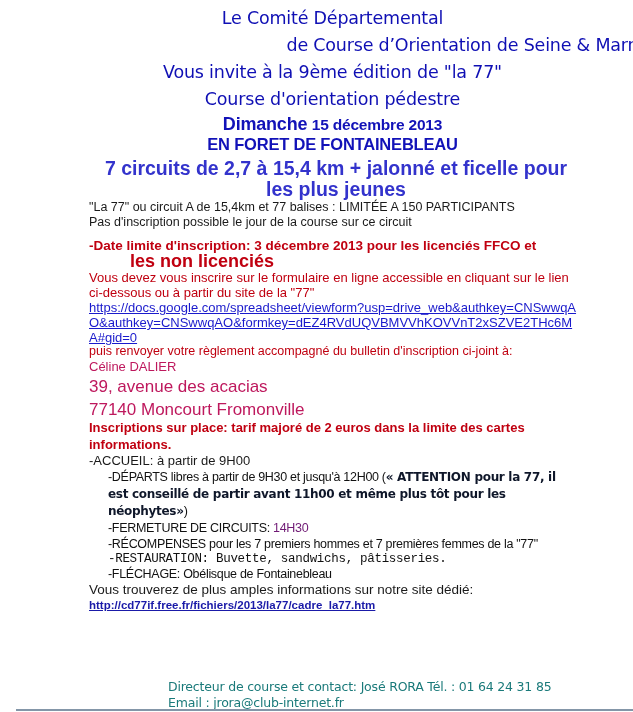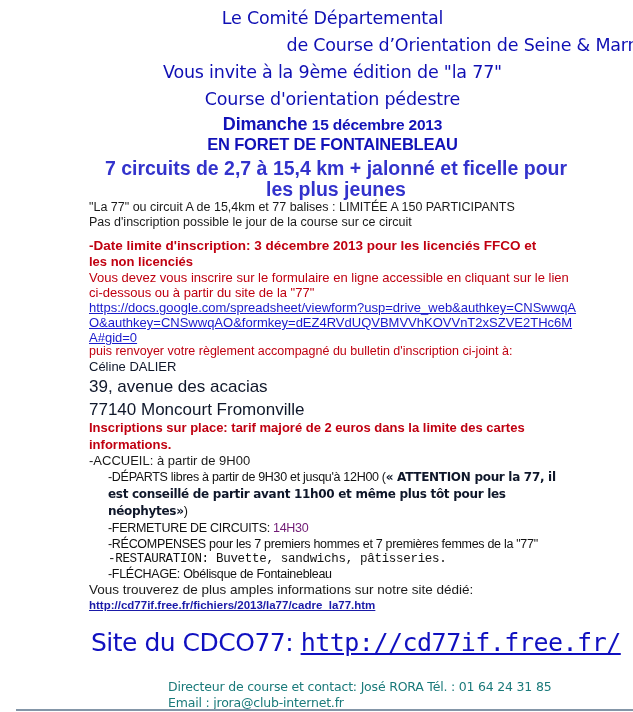--- a/index.html
+++ b/index.html
@@ -5,21 +5,21 @@
     html, body { margin: 0; padding: 0; background: #ffffff; }
     body { width: 633px; height: 712px; position: relative; overflow: hidden; font-family: "Liberation Sans", sans-serif; }
     .page { position: absolute; left: 16px; top: 0; width: 633px; height: 712px; }
     .hdr { position: absolute; left: 0; width: 633px; text-align: center; color: #0f0fb4; font-size: 17.5px; letter-spacing: -0.2px; font-family: "DejaVu Sans", sans-serif; }
     .bold-blue { color: #1212b8; font-weight: bold; }
     .circuits { position: absolute; left: 60px; width: 520px; text-align: center; color: #3333cc; font-weight: bold; font-size: 19.5px; line-height: 21px; }
     .txt { position: absolute; left: 73px; font-size: 13px; line-height: 15px; white-space: nowrap; }
     .black { color: #1a1a1a; }
     .red { color: #c00010; }
     .redb { color: #c00010; font-weight: bold; }
-    .green { color: #0f172a; }
+    .green { color: #be185d; }
     .link { color: #1a1acc; text-decoration: underline; }
     .sub { position: absolute; left: 92px; font-size: 12.5px; line-height: 16px; font-family: "Liberation Sans", sans-serif; color: #111; white-space: nowrap; letter-spacing: -0.3px; }
     .orange { color: #701a75; }
     .attn { color: #0f172a; font-weight: bold; font-family: "DejaVu Sans", sans-serif; font-size: 12px; }
     .site { position: absolute; left: 75px; top: 628px; font-size: 25px; color: #1010c0; font-family: "DejaVu Sans", sans-serif; letter-spacing: -0.5px; white-space: nowrap; }
     .site a { color: #1010c0; text-decoration: underline; font-family: "DejaVu Sans Mono", monospace; }
     .contact { position: absolute; left: 152px; font-size: 12.5px; color: #1a7a7a; font-family: "DejaVu Sans", sans-serif; white-space: nowrap; letter-spacing: -0.2px; text-align: right; }
     .bottom-line { position: absolute; left: 0; top: 709px; width: 633px; height: 2px; background: #8496a8; }
   </style>
 </head>
@@ -38,21 +38,21 @@
   </div>
   <div class="hdr bold-blue" style="top:135px; font-family:'Liberation Sans', sans-serif; font-size:16.5px;">EN FORET DE FONTAINEBLEAU</div>
 
   <div class="circuits" style="top:158px;">7 circuits de 2,7 à 15,4 km + jalonné et ficelle pour</div>
   <div class="circuits" style="top:179px;">les plus jeunes</div>
 
   <div class="txt black" style="top:200px; font-size:12.5px;">"La 77" ou circuit A de 15,4km et 77 balises : LIMITÉE A 150 PARTICIPANTS</div>
   <div class="txt black" style="top:215px; font-size:12.5px;">Pas d'inscription possible le jour de la course sur ce circuit</div>
 
   <div class="txt redb" style="top:238px; font-size:13.5px;">-Date limite d'inscription: 3 décembre 2013 pour les licenciés FFCO et</div>
-  <div class="txt redb" style="top:254px; font-size:13px;">les non licenciés</div>
+  <div class="txt redb" style="top:254px; font-size:18px;margin-left:41px;">les non licenciés</div>
   <div class="txt red" style="top:270px; font-size:13px;">Vous devez vous inscrire sur le formulaire en ligne accessible en cliquant sur le lien</div>
   <div class="txt red" style="top:285px; font-size:13px;">ci-dessous ou à partir du site de la "77"</div>
 
   <a class="txt link" style="top:300px; font-size:13px;">
     <span style="display:block;">https://docs.google.com/spreadsheet/viewform?usp=drive_web&amp;authkey=CNSwwqA</span>
     <span style="display:block;">O&amp;authkey=CNSwwqAO&amp;formkey=dEZ4RVdUQVBMVVhKOVVnT2xSZVE2THc6M</span>
     <span style="display:block;">A#gid=0</span>
   </a>
 
   <div class="txt red" style="top:344px; font-size:12.5px;">puis renvoyer votre règlement accompagné du bulletin d'inscription ci-joint à:</div>
@@ -77,21 +77,18 @@
   <div class="sub" style="top:520px;">
     <span>-FERMETURE DE CIRCUITS: </span><span class="orange">14H30</span>
   </div>
   <div class="sub" style="top:536px;">-RÉCOMPENSES pour les 7 premiers hommes et 7 premières femmes de la "77"</div>
   <div class="sub" style="top:551px;font-family:Liberation Mono, monospace;">-RESTAURATION: Buvette, sandwichs, pâtisseries.</div>
   <div class="sub" style="top:566px;">-FLÉCHAGE: Obélisque de Fontainebleau</div>
 
   <div class="txt black" style="top:582px; font-size:13.5px;">Vous trouverez de plus amples informations sur notre site dédié:</div>
   <a class="txt link" style="top:598px; font-size:11.5px; font-weight:bold; color:#1a1aa8;">http://cd77if.free.fr/fichiers/2013/la77/cadre_la77.htm</a>
 
-  <div class="site">
-    <span>Site du CDCO77: </span><a>http://cd77if.free.fr/</a>
-  </div>
 
   <div class="contact" style="top:679px;">Directeur de course et contact: José RORA Tél. : 01 64 24 31 85</div>
   <div class="contact" style="top:695px;">Email : jrora@club-internet.fr</div>
 
   <div class="bottom-line"></div>
 </div>
 
 </body></html>

